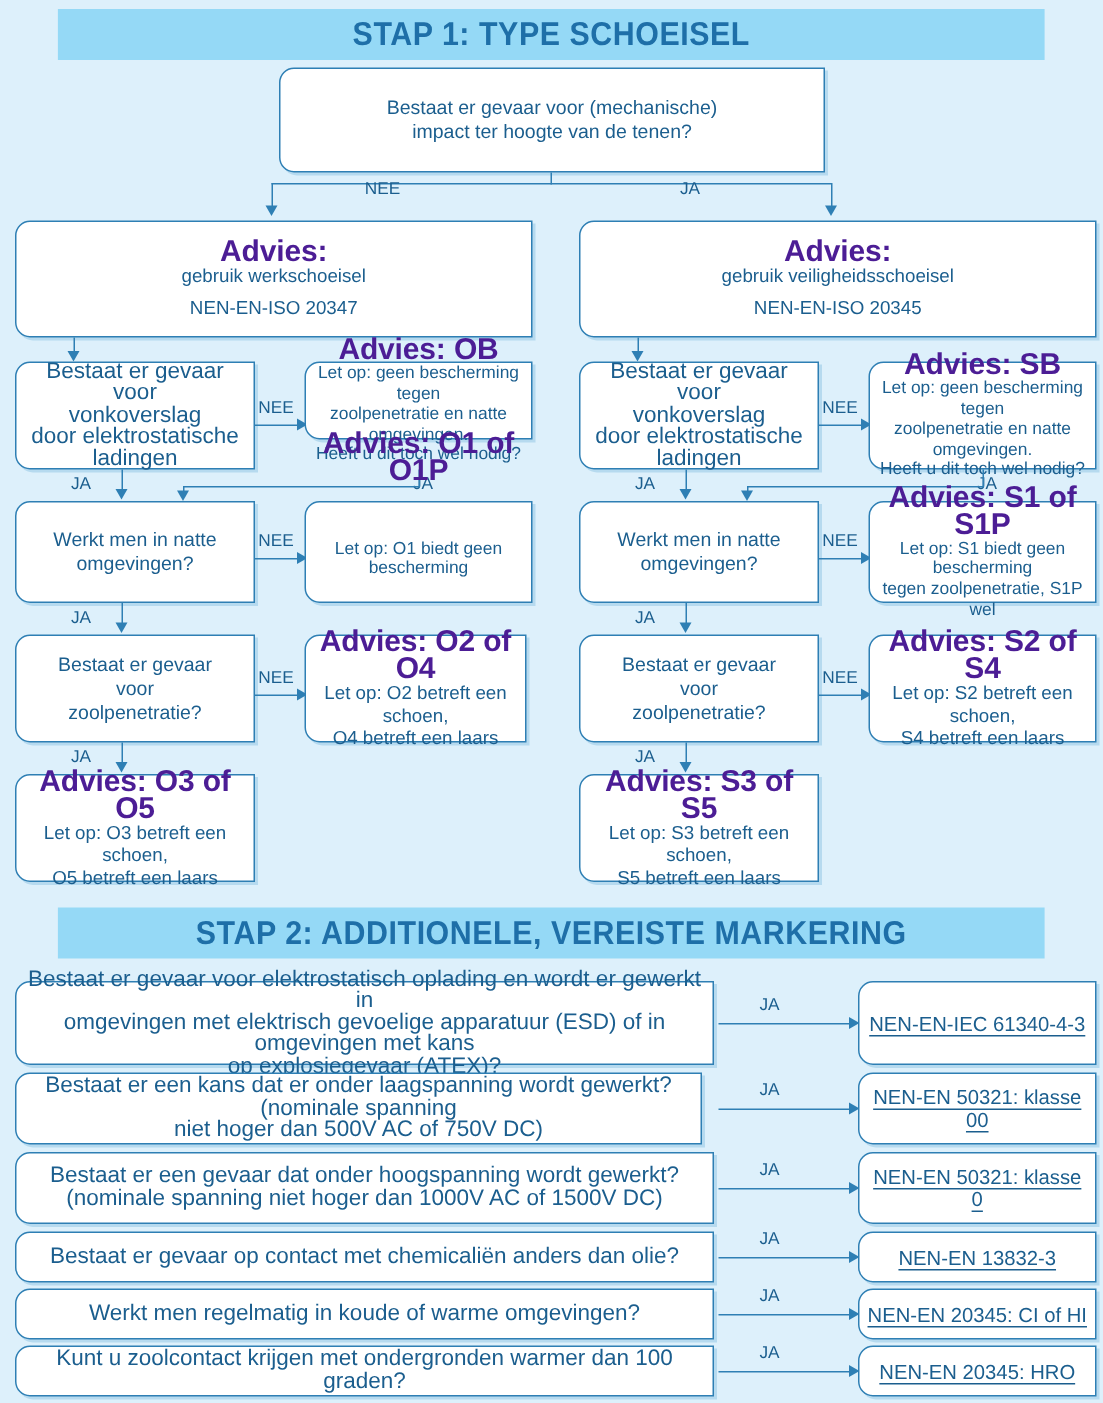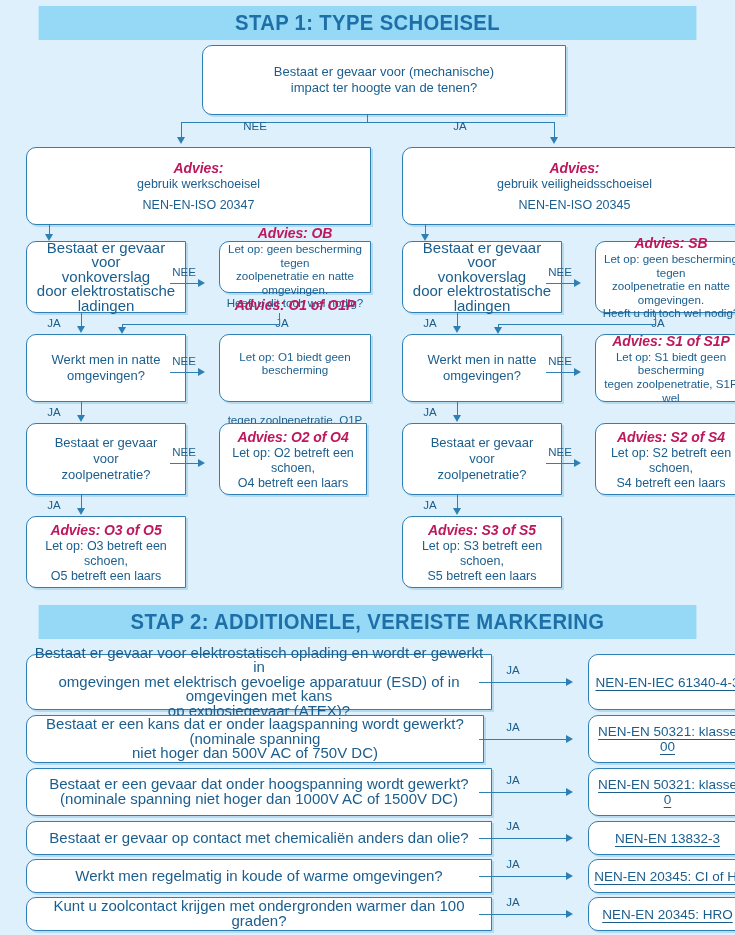--- a/index.html
+++ b/index.html
@@ -48,31 +48,30 @@
     display: flex;
     flex-direction: column;
     align-items: center;
     justify-content: center;
     text-align: center;
     color: #1b5e8e;
     font-size: 12.5px;
     line-height: 15px;
     padding: 3px 5px;
   }
-  .box.tl-round { border-radius: 10px 0 0 10px; margin-left: 16px; }
+  .box.tl-round { border-radius: 10px 0 0 10px; }
 
   .box .ln { display: block; width: 100%; }
 
   .advies-title {
-    color: #be185d;
+    color: #4c1d95;
     font-weight: bold;
-    font-size: 14px;
+    font-size: 20px;
     line-height: 18px;
     letter-spacing: -0.1px;
-    font-style: italic;
   }
 
   .sub      { font-size: 12.5px; line-height: 15px; }
   .sub.tight{ font-size: 11.6px; line-height: 13.6px; }
   .q        { font-size: 13px;   line-height: 16px; }
   .q.small  { font-size: 15px; line-height: 14.6px; }
   .gap      { height: 6px; }
 
   .result-text {
     font-size: 13.5px;

